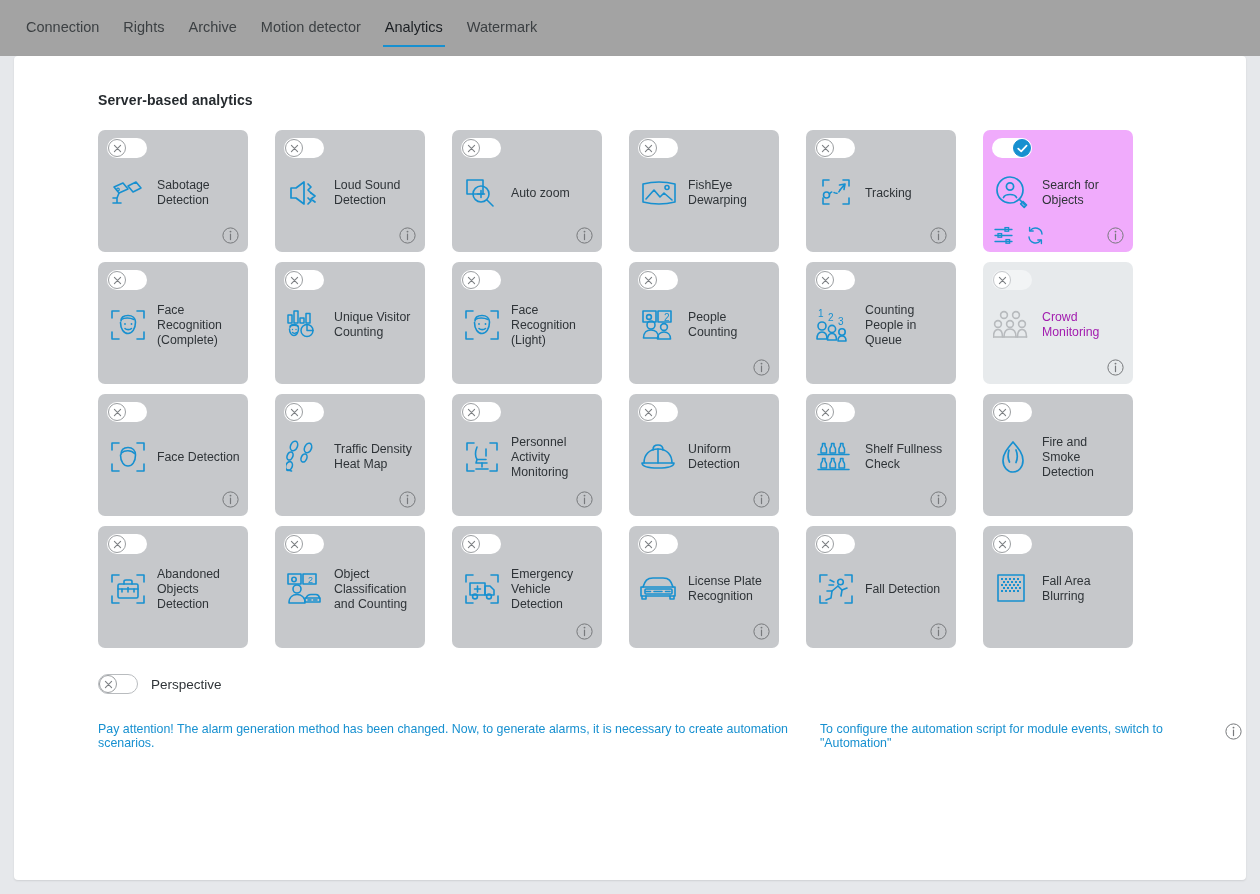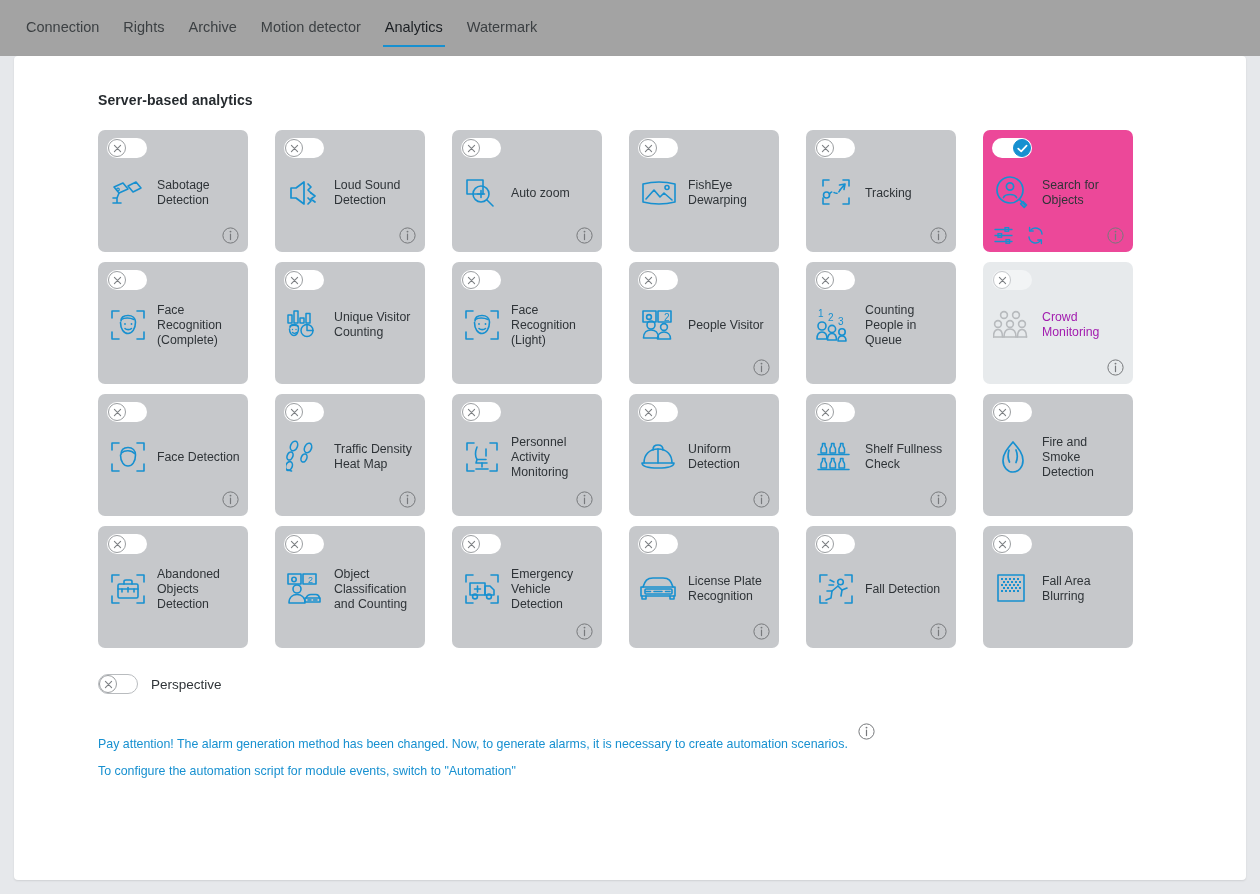--- a/index.html
+++ b/index.html
@@ -69,21 +69,21 @@
     width: 950px;
   }
 
   .card {
     position: relative;
     width: 150px;
     height: 122px;
     background: #c6c8cb;
     border-radius: 7px;
   }
-  .card.on      { background: #ec4899; }
+  .card.on      { background: #f0abfc; }
   .card.disabled{ background: #e7eaec; }
 
   
   .toggle {
     position: absolute;
     left: 9px; top: 8px;
     width: 40px; height: 20px;
     border-radius: 10px;
     background: #ffffff;
     display: block;
@@ -180,21 +180,21 @@
     color: #2f3438;
   }
 
   
   .notice {
     margin-top: 28px;
     display: flex;
     align-items: flex-start;
     gap: 10px;
   }
-  .notice-lines { display: flex; flex-direction: column; gap: 13px; margin-top: 15px; }
+  .notice-lines { display: flex; flex-direction: row; gap: 13px; }
   .notice-line {
     font-size: 12.4px;
     color: #1790d0;
     line-height: 14px;
   }
   .notice-info {
     width: 17px; height: 17px;
     margin-top: 1px;
     cursor: pointer;
   }
@@ -476,21 +476,21 @@
       <rect x="3" y="3" width="13" height="11"></rect>
       <rect x="18" y="3" width="13" height="11"></rect>
       <text x="24" y="12.5" font-size="10" fill="currentColor" stroke="none" font-family="Liberation Sans, sans-serif">2</text>
       <circle cx="9" cy="9" r="2.4"></circle>
       <circle cx="11" cy="17" r="4"></circle>
       <path d="M3.5 30 C3.5 24.5 7 22 11 22 C15 22 18.5 24.5 18.5 30 Z"></path>
       <circle cx="24" cy="19" r="3.4"></circle>
       <path d="M17.5 31 C17.5 26.5 20.5 24 24 24 C27.5 24 30.5 26.5 30.5 31 Z"></path>
     </svg>
             </div>
-            <div class="clabel">People Visitor</div>
+            <div class="clabel">People Counting</div>
           </div>
           <div class="info">
             <svg width="17" height="17" viewBox="0 0 17 17">
               <circle cx="8.5" cy="8.5" r="7.6" fill="none" stroke="#77797c" stroke-width="1"></circle>
               <circle cx="8.5" cy="4.6" r="0.95" fill="#77797c"></circle>
               <path d="M8.5 7.1 V12.6" stroke="#77797c" stroke-width="1.2" stroke-linecap="round"></path>
             </svg>
           </div>
         </div>
         <div class="card">

